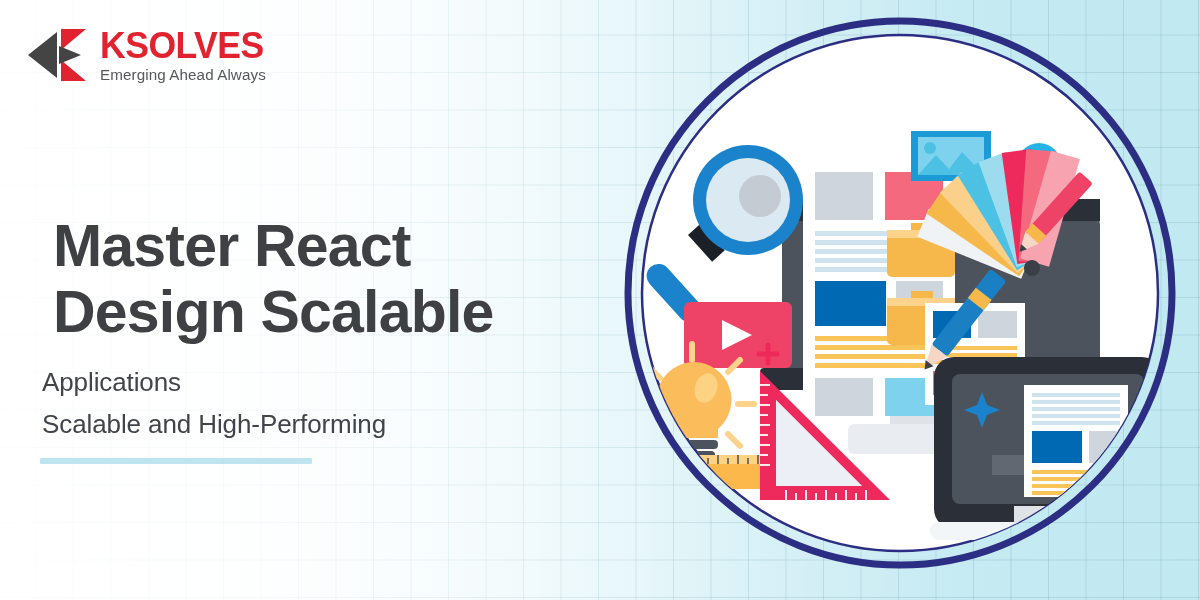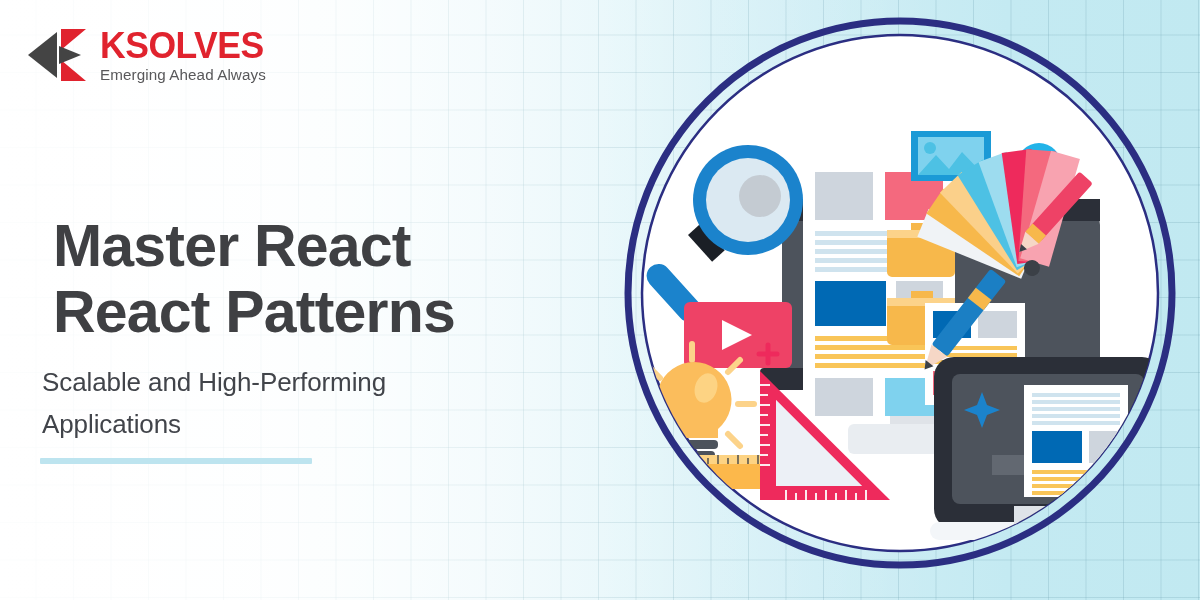--- a/index.html
+++ b/index.html
@@ -156,26 +156,26 @@
         <polygon points="31,18 53,27 31,36" fill="#444444"></polygon>
       </svg>
       <div id="logo-text">
         <span id="logo-word">KSOLVES</span>
         <span id="logo-tagline">Emerging Ahead Always</span>
       </div>
     </div>
 
     <h1 id="headline">
       <span class="hl-line">Master React</span>
-      <span class="hl-line">React Patterns</span>
+      <span class="hl-line">Design Scalable</span>
     </h1>
 
     <div id="subtitle">
+      <span class="sub-line">Applications</span>
       <span class="sub-line">Scalable and High-Performing</span>
-      <span class="sub-line">Applications</span>
     </div>
 
     <div id="accent-rule"></div>
   </div>
 
   <div id="illustration">
     <svg width="600" height="600" viewBox="0 0 600 600">
       <defs>
         <clipPath id="circleClip">
           <circle cx="300" cy="293" r="258"></circle>

